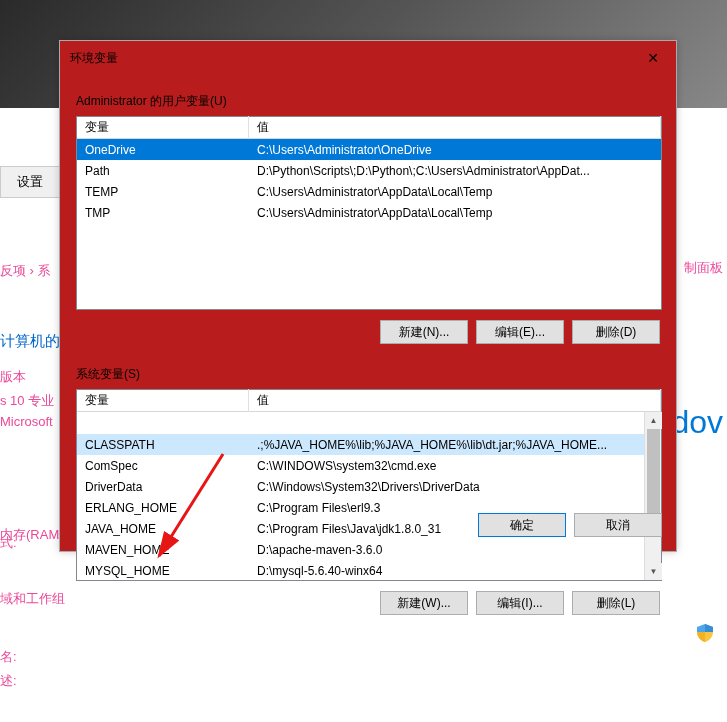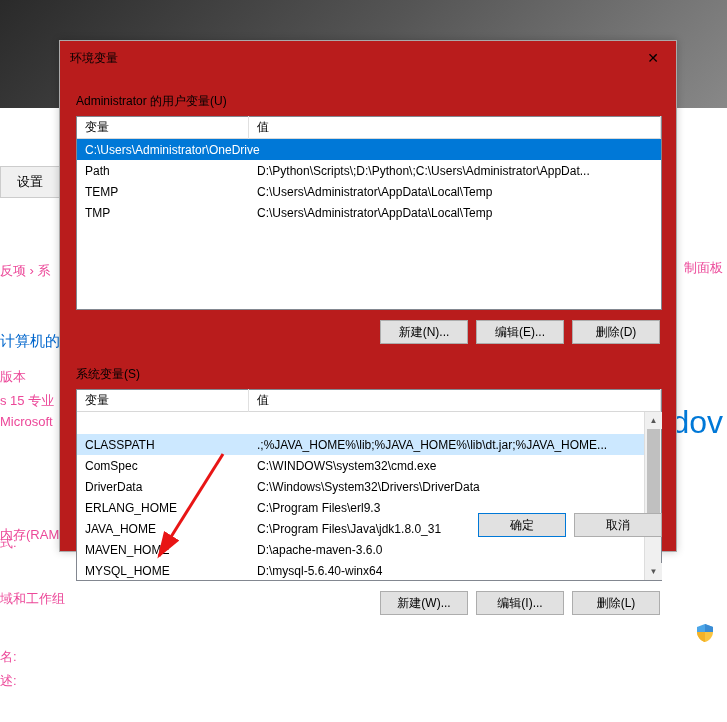--- a/index.html
+++ b/index.html
@@ -162,21 +162,21 @@
 <body>
 
 <div class="bg-image"></div>
 <div class="bg-content"></div>
 
 <div class="bg-tab">设置</div>
 <div class="bg-text" style="top:262px; left:0;">反项 ›  系</div>
 <div class="bg-text right" style="top:259px;">制面板</div>
 <div class="bg-text blue" style="top:332px; left:0; font-size:15px;text-align:right;">计算机的</div>
 <div class="bg-text" style="top:368px; left:0;">版本</div>
-<div class="bg-text" style="top:392px; left:0;">s 15 专业</div>
+<div class="bg-text" style="top:392px; left:0;">s 10 专业</div>
 <div class="bg-text" style="top:414px; left:0;">Microsoft</div>
 <div class="bg-text big-blue right" style="top:404px;">dov</div>
 <div class="bg-text" style="top:526px; left:0;">内存(RAM</div>
 <div class="bg-text" style="top:534px; left:0;">式:</div>
 <div class="bg-text" style="top:590px; left:0;">域和工作组</div>
 <div class="bg-text" style="top:648px; left:0;">名:</div>
 <div class="bg-text" style="top:672px; left:0;">述:</div>
 
 <svg class="shield-icon" viewBox="0 0 16 18">
   <path d="M8 0 L16 3 V8 H8 Z" fill="#4ca6e8"></path>
@@ -198,20 +198,21 @@
   <div class="dialog-body">
     <div class="group-label">Administrator 的用户变量(U)</div>
 
     <div class="list-wrap" style="height:194px;">
       <div class="list-header">
         <div class="col col-name">变量</div>
         <div class="col col-value">值</div>
       </div>
       <div class="list-rows" id="user-rows">
           <div class="row selected">
+            <div class="cell col-name">OneDrive</div>
             <div class="cell col-value">C:\Users\Administrator\OneDrive</div>
           </div>
           <div class="row">
             <div class="cell col-name">Path</div>
             <div class="cell col-value">D:\Python\Scripts\;D:\Python\;C:\Users\Administrator\AppDat...</div>
           </div>
           <div class="row">
             <div class="cell col-name">TEMP</div>
             <div class="cell col-value">C:\Users\Administrator\AppData\Local\Temp</div>
           </div>

